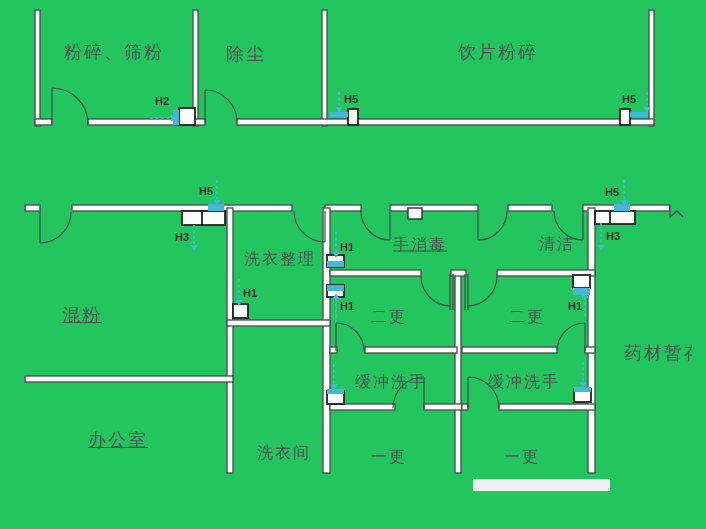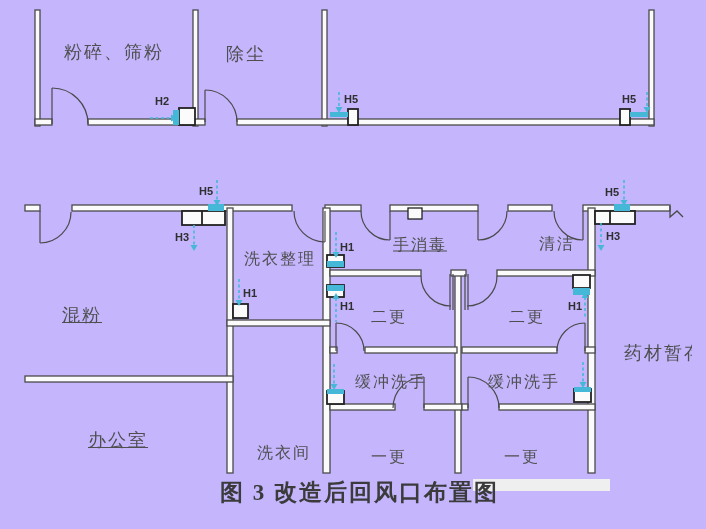--- a/index.html
+++ b/index.html
@@ -1,16 +1,16 @@
 <!DOCTYPE html>
 <html><head>
 <meta charset="utf-8">
 <style>
   html,body{margin:0;padding:0;background:#ffffff;}
-  .stage{position:relative;width:706px;height:529px;background:#c4b5fd;overflow:hidden;
+  .stage{position:relative;width:706px;height:529px;background:#22c55e;overflow:hidden;
          font-family:"Liberation Sans", sans-serif;}
   svg.lines{position:absolute;left:0;top:0;}
   .room-label{position:absolute;transform:translate(-50%,-50%);color:#4f4f4f;
               font-size:18px;letter-spacing:2px;white-space:nowrap;}
   .room-label.sm{font-size:16px;}
   .vent-label{position:absolute;transform:translate(-50%,-50%);color:#2f2f2f;
               font-size:11px;font-weight:bold;letter-spacing:0px;white-space:nowrap;}
   .clip-label{position:absolute;color:#4f4f4f;font-size:18px;letter-spacing:2px;
               white-space:nowrap;overflow:hidden;width:68px;height:24px;}
   .caption{position:absolute;left:220px;top:477px;width:270px;text-align:center;
@@ -151,20 +151,21 @@
       <polygon points="332.5,252 339.5,252 336,258"></polygon>
       <polygon points="332.5,299 339.5,299 336,293"></polygon>
       <polygon points="581.5,298 588.5,298 585,292"></polygon>
       <polygon points="330.5,384 337.5,384 334,390"></polygon>
       <polygon points="579.5,382 586.5,382 583,388"></polygon>
     </g>
   </svg>
 
   <div class="room-label" style="left:114px;top:52px;">粉碎、筛粉</div>
   <div class="room-label" style="left:246px;top:54px;">除尘</div>
+  <div class="room-label" style="left:498px;top:52px;">饮片粉碎</div>
   <div class="room-label" style="left:82px;top:315px;text-decoration:underline;">混粉</div>
   <div class="room-label sm" style="left:280px;top:259px;">洗衣整理</div>
   <div class="room-label sm" style="left:420px;top:245px;text-decoration:underline;">手消毒</div>
   <div class="room-label sm" style="left:557px;top:244px;">清洁</div>
   <div class="room-label sm" style="left:389px;top:317px;">二更</div>
   <div class="room-label sm" style="left:527px;top:317px;">二更</div>
   <div class="room-label sm" style="left:391px;top:382px;">缓冲洗手</div>
   <div class="room-label sm" style="left:524px;top:382px;">缓冲洗手</div>
   <div class="room-label sm" style="left:389px;top:457px;">一更</div>
   <div class="room-label sm" style="left:522px;top:457px;">一更</div>
@@ -179,15 +180,14 @@
   <div class="vent-label" style="left:182px;top:237px;">H3</div>
   <div class="vent-label" style="left:612px;top:192px;">H5</div>
   <div class="vent-label" style="left:613px;top:236px;">H3</div>
   <div class="vent-label" style="left:250px;top:293px;">H1</div>
   <div class="vent-label" style="left:347px;top:247px;">H1</div>
   <div class="vent-label" style="left:347px;top:306px;">H1</div>
   <div class="vent-label" style="left:575px;top:306px;">H1</div>
 
   <div class="artifact"></div>
 
-  <div class="caption">图 3 改造后回风口布置图</div>
 
 </div>
 
 </body></html>

